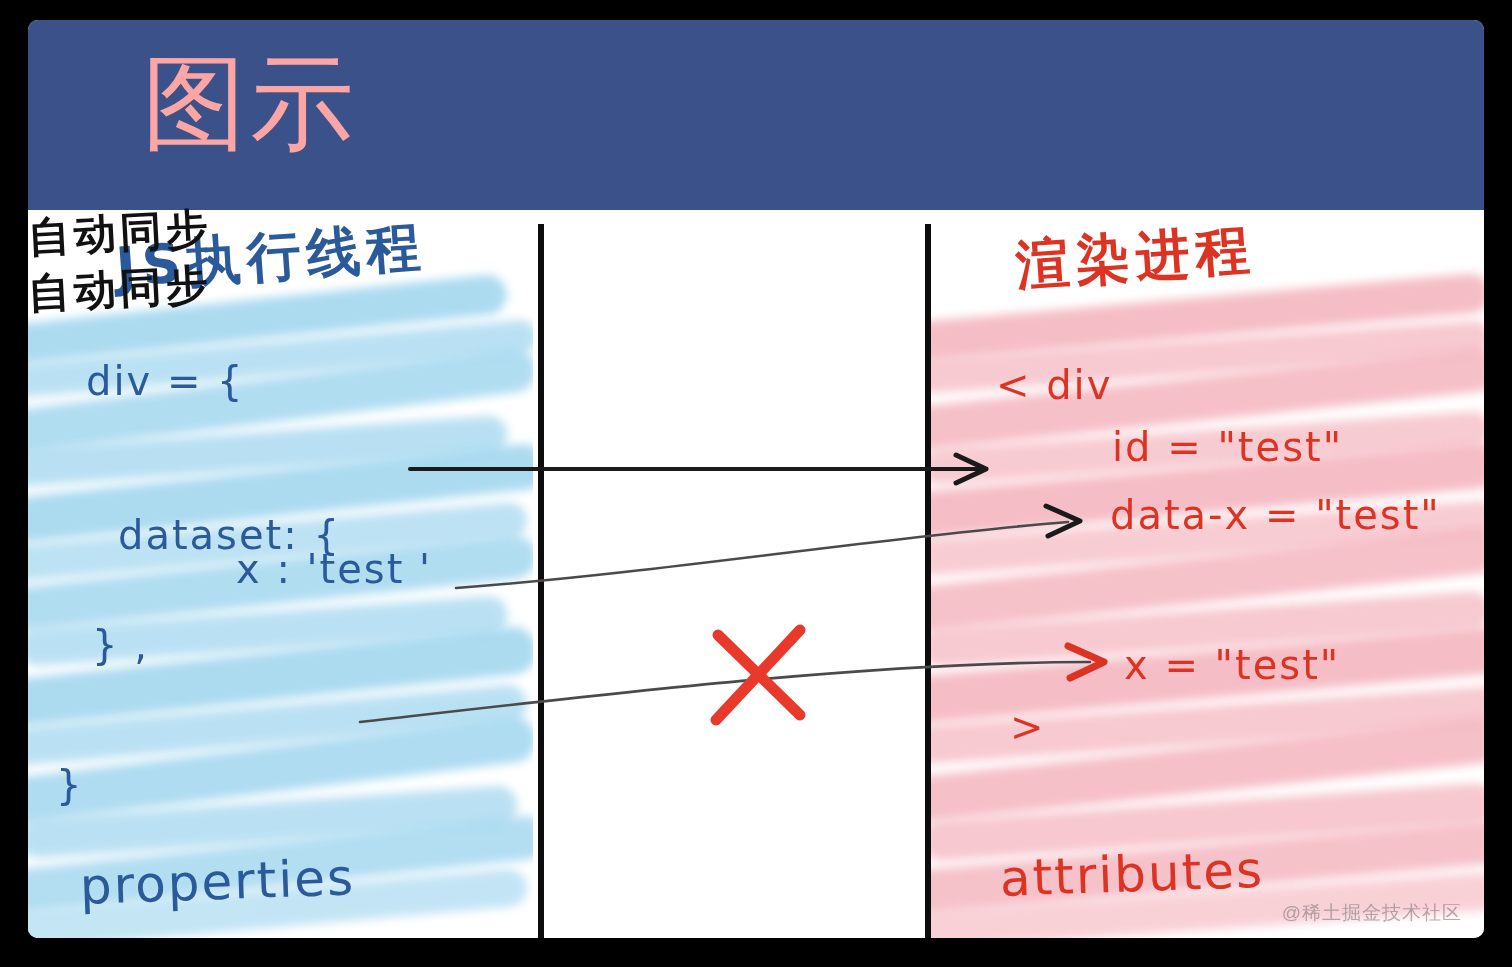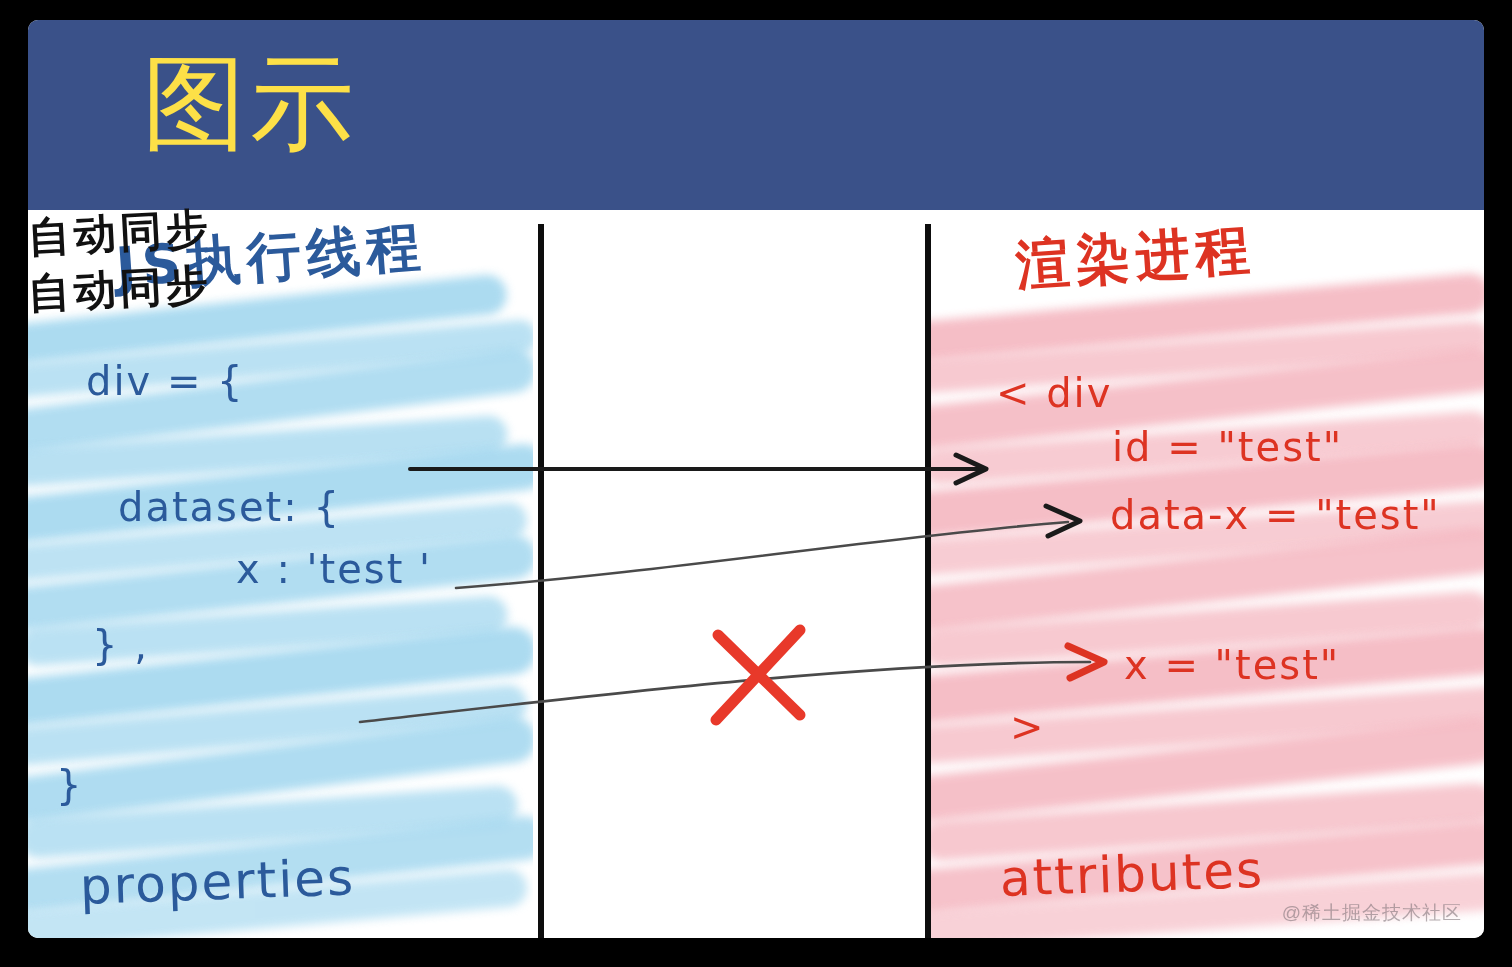--- a/index.html
+++ b/index.html
@@ -33,21 +33,21 @@
     width: 1456px;
     height: 190px;
     background: #3a5189;
   }
   #slide-title {
     position: absolute;
     left: 114px;
     top: 8px;
     font-size: 104px;
     line-height: 150px;
-    color: #fde047;
+    color: #fca5a5;
     font-family: "Liberation Sans", sans-serif;
     font-weight: 400;
     letter-spacing: 4px;
     white-space: nowrap;
   }
 
   
   #diagram {
     position: absolute;
     left: 0;
@@ -188,30 +188,30 @@
       <div class="hl pink" style="left:-50px;  top:596px; width:625px; height:44px; transform:rotate(-5deg);  opacity:.8;"></div>
       <div class="hl pink" style="left:-20px;  top:642px; width:590px; height:38px; transform:rotate(-4deg);  opacity:.6;"></div>
     </div>
 
     <div class="vdivider" id="divider-left"></div>
     <div class="vdivider" id="divider-right"></div>
 
     <div class="ink blue panel-title" style="left:88px; top:22px;">JS执行线程</div>
 
     <div class="ink blue code-line" style="left:58px;  top:148px;">div = {</div>
-    <div class="ink blue code-line" style="left:90px;  top:274px;">dataset: {</div>
+    <div class="ink blue code-line" style="left:90px;  top:302px;">dataset: {</div>
     <div class="ink blue code-line" style="left:208px; top:336px;">x : 'test '</div>
     <div class="ink blue code-line" style="left:64px;  top:412px;">} ,</div>
     <div class="ink blue code-line" style="left:28px;  top:552px;">}</div>
 
     <div class="ink blue foot-label" style="left:52px; top:648px;">properties</div>
 
     <div class="ink red panel-title" style="left:988px; top:20px;">渲染进程</div>
 
-    <div class="ink red code-line" style="left:968px;  top:160px;text-align:right;">&lt; div</div>
+    <div class="ink red code-line" style="left:968px;  top:152px;text-align:right;">&lt; div</div>
     <div class="ink red code-line" style="left:1084px; top:214px;">id = "test"</div>
     <div class="ink red code-line" style="left:1082px; top:282px;">data-x = "test"</div>
     <div class="ink red code-line" style="left:1096px; top:432px;">x = "test"</div>
     <div class="ink red code-line" style="left:982px;  top:494px;">&gt;</div>
 
     <div class="ink red foot-label" style="left:972px; top:640px;">attributes</div>
 
     <div class="mid-label" style="left:568px; top:178px;">自动同步</div>
     <div class="mid-label" style="left:578px; top:288px;">自动同步</div>
 

